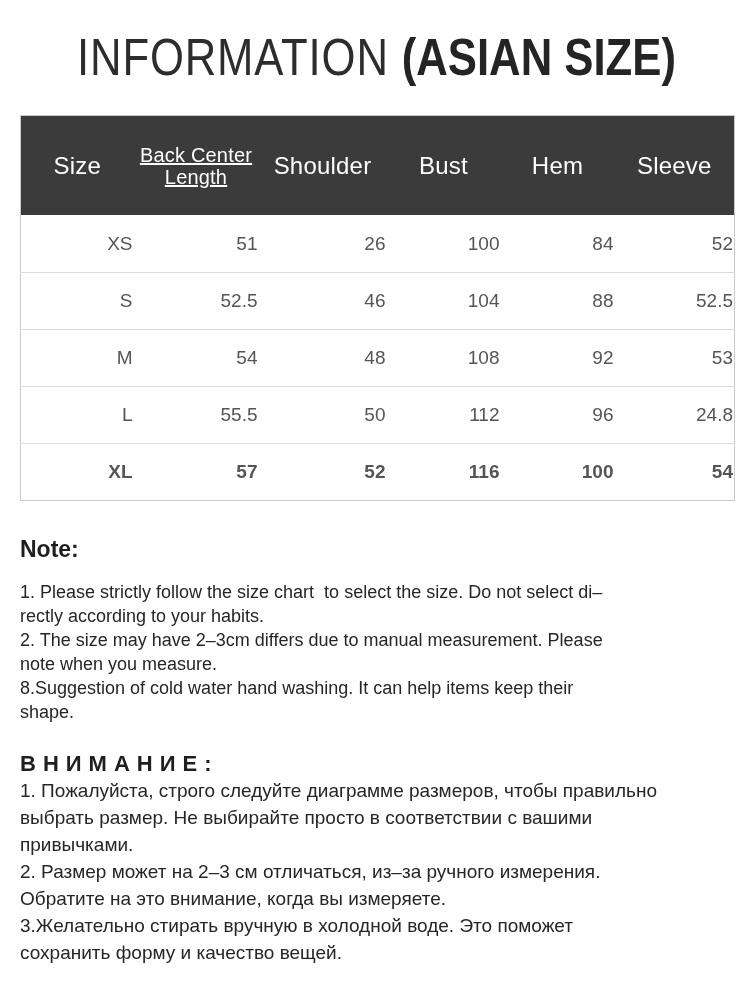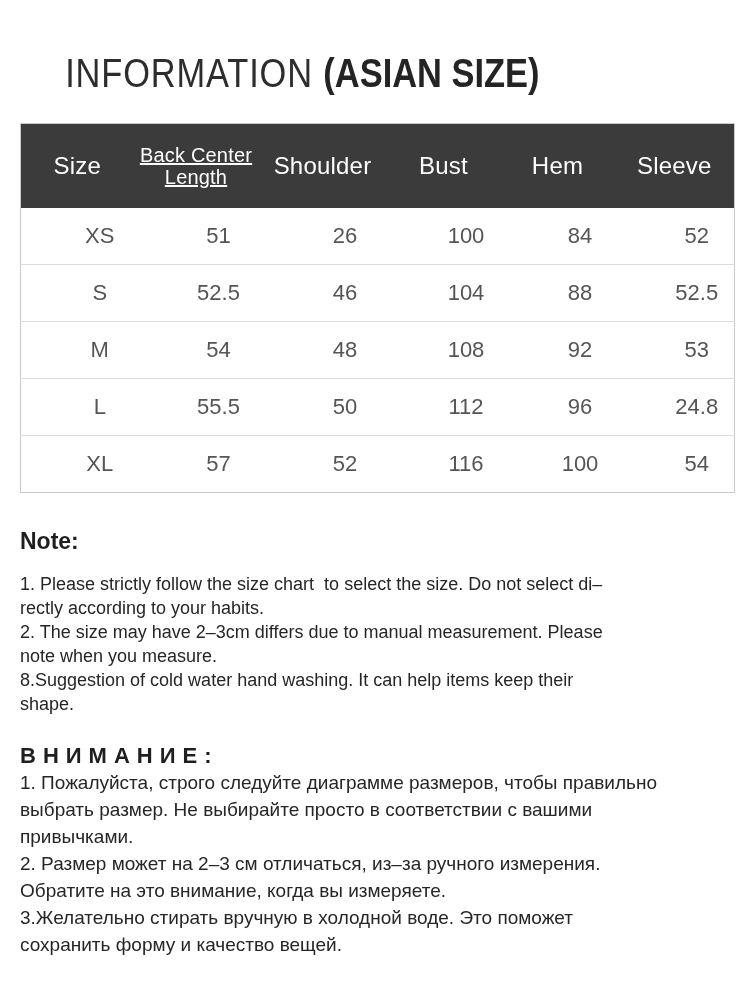--- a/index.html
+++ b/index.html
@@ -24,22 +24,23 @@
     color: var(--body-ink);
     overflow: hidden;
   }
   .page {
     width: 750px;
     padding: 0 20px;
   }
 
   
   .page-title {
-    margin-top: 50px;
-    font-size: 41px;
+    margin-top: 34px;
+    text-align: center;
+    font-size: 52px;
     line-height: 46px;
     color: #2d2d2d;
     white-space: nowrap;
   }
   .page-title .title-inner {
     display: inline-block;
     transform: scaleX(0.84);
     transform-origin: center;
   }
   .title-regular { font-weight: 400; letter-spacing: 1px; }
@@ -56,46 +57,47 @@
   .size-table col.c1 { width: 113px; }
   .size-table col.c2 { width: 125px; }
   .size-table col.c3 { width: 128px; }
   .size-table col.c4 { width: 114px; }
   .size-table col.c5 { width: 114px; }
   .size-table col.c6 { width: 120px; }
 
   .size-table thead th {
     background: var(--header-bg);
     color: var(--header-text);
-    height: 84px;
+    height: 100px;
     font-size: 24px;
     font-weight: 400;
     text-align: center;
     vertical-align: middle;
     white-space: pre-line;
     border: none;
     letter-spacing: 0.2px;
   }
   .size-table thead th:nth-child(2) {
     font-size: 20px;
     line-height: 22px;
     text-decoration: underline;
   }
   .size-table tbody td {
     height: 57px;
-    text-align: center;
+    text-align: right;
     vertical-align: middle;
-    font-size: 22px;
+    font-size: 19px;
     color: var(--cell-text);
     border-bottom: 1px solid var(--divider);
     background: #ffffff;
     padding-left: 46px;
   }
   .size-table tbody tr:last-child td {
     border-bottom: none;
+    font-weight: bold;
   }
 
   
   .note-heading {
     margin-top: 35px;
     font-size: 23px;
     font-weight: 700;
     color: var(--ink);
   }
   .note-body {

